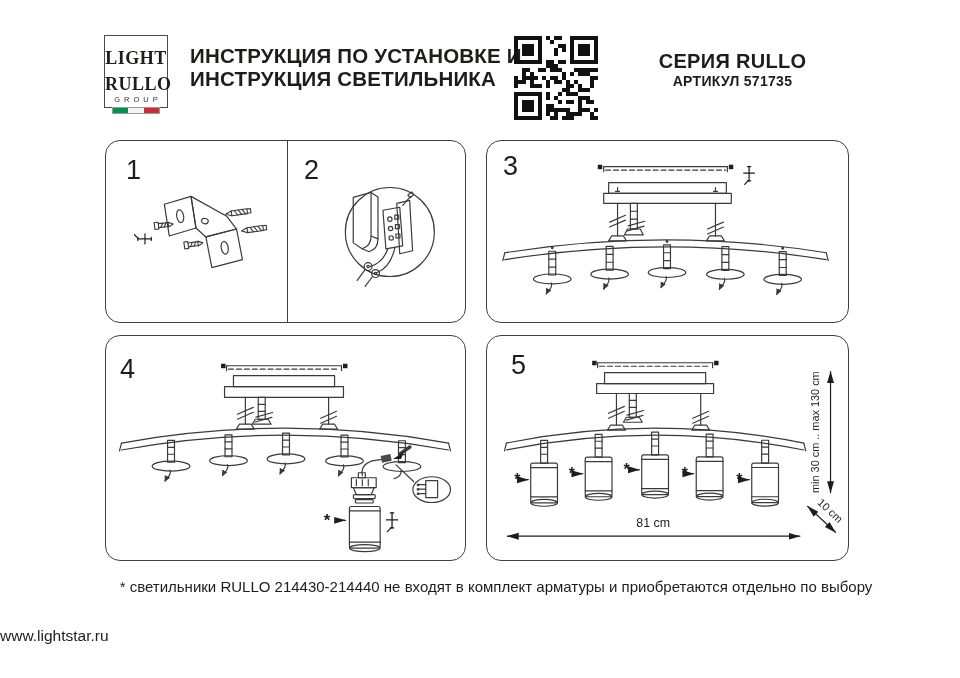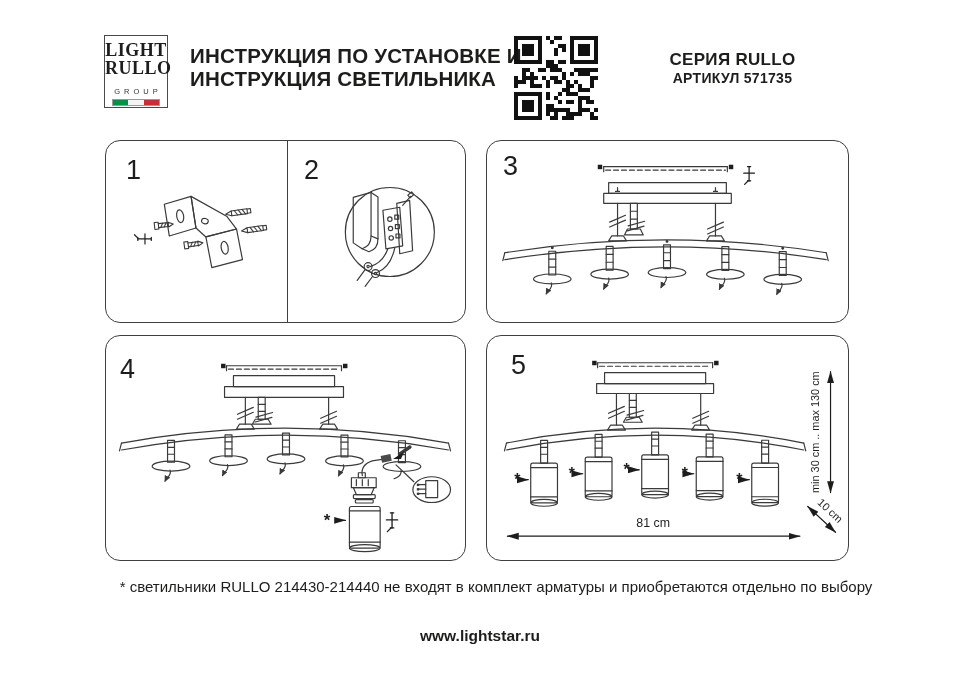--- a/index.html
+++ b/index.html
@@ -2,43 +2,43 @@
 <html><head>
 <meta charset="utf-8">
 <style>
   html,body{margin:0;padding:0;background:#fff;}
   .page{position:relative;width:960px;height:678px;background:#fff;overflow:hidden;
         font-family:"Liberation Sans",sans-serif;color:#1d1d1b;}
   
   .logo-box{position:absolute;left:104px;top:35px;width:64px;height:73px;
             border:1.5px solid #4a4a4a;text-align:center;box-sizing:border-box;padding-top:5px;}
   .logo-line{font-family:"Liberation Serif",serif;font-weight:bold;font-size:18px;
-             line-height:18px;letter-spacing:.5px;color:#1d1d1b;}
-  .logo-group{font-size:7.5px;letter-spacing:4px;margin-top:10px;color:#333;padding-left:4px;}
+             line-height:18px;letter-spacing:.5px;color:#1d1d1b;margin-top:8px;}
+  .logo-group{font-size:7.5px;letter-spacing:4px;margin-top:2px;color:#333;padding-left:4px;}
   .logo-flag{width:46px;height:5px;margin:3px auto 0;display:flex;border:0.5px solid #999;}
   .logo-flag span{flex:1;}
   .page-title{position:absolute;left:190px;top:44px;font-size:20.5px;font-weight:bold;
               line-height:23px;letter-spacing:.2px;}
   .qr{position:absolute;left:514px;top:36px;width:84px;height:84px;}
   .series-block{position:absolute;left:610px;top:50px;width:245px;text-align:center;}
-  .series-label{font-size:17px;font-weight:bold;letter-spacing:.3px;}
+  .series-label{font-size:20px;font-weight:bold;letter-spacing:.3px;}
   .article-label{font-size:14px;font-weight:bold;letter-spacing:.3px;}
   
   .panel{position:absolute;border:1.5px solid #3f3f40;border-radius:15px;box-sizing:border-box;background:#fff;}
   .panel-a{left:105px;top:140px;width:361px;height:183px;}
   .panel-b{left:486px;top:140px;width:363px;height:183px;}
   .panel-c{left:105px;top:335px;width:361px;height:226px;}
   .panel-d{left:486px;top:335px;width:363px;height:226px;}
   .divider{position:absolute;left:181px;top:0;bottom:0;width:0;border-left:1.4px solid #3f3f40;}
   .step-num{position:absolute;font-size:27px;font-weight:400;color:#1d1d1b;}
   .panel svg{position:absolute;left:0;top:0;width:100%;height:100%;}
   svg text{font-family:"Liberation Sans",sans-serif;fill:#1d1d1b;stroke:none;}
   
   .footnote{position:absolute;left:0;top:578px;width:100%;text-align:center;font-size:15px;padding-left:16px;}
-  .website{position:absolute;left:0;top:627px;width:100%;text-align:center;font-size:15.5px;font-weight:bold;}
+  .website{position:absolute;left:0;top:627px;width:100%;text-align:left;font-size:15.5px;font-weight:normal;}
 </style>
 </head>
 <body>
 
 <svg width="0" height="0" style="position:absolute" aria-hidden="true">
   <defs>
     <marker id="mArr" markerWidth="11" markerHeight="8" refX="9.5" refY="3.5" orient="auto-start-reverse">
       <path d="M0,0.6 L10,3.5 L0,6.4 Z" fill="#1d1d1b"></path>
     </marker>
     <marker id="mHook" markerWidth="7" markerHeight="7" refX="4.5" refY="2.5" orient="auto">

